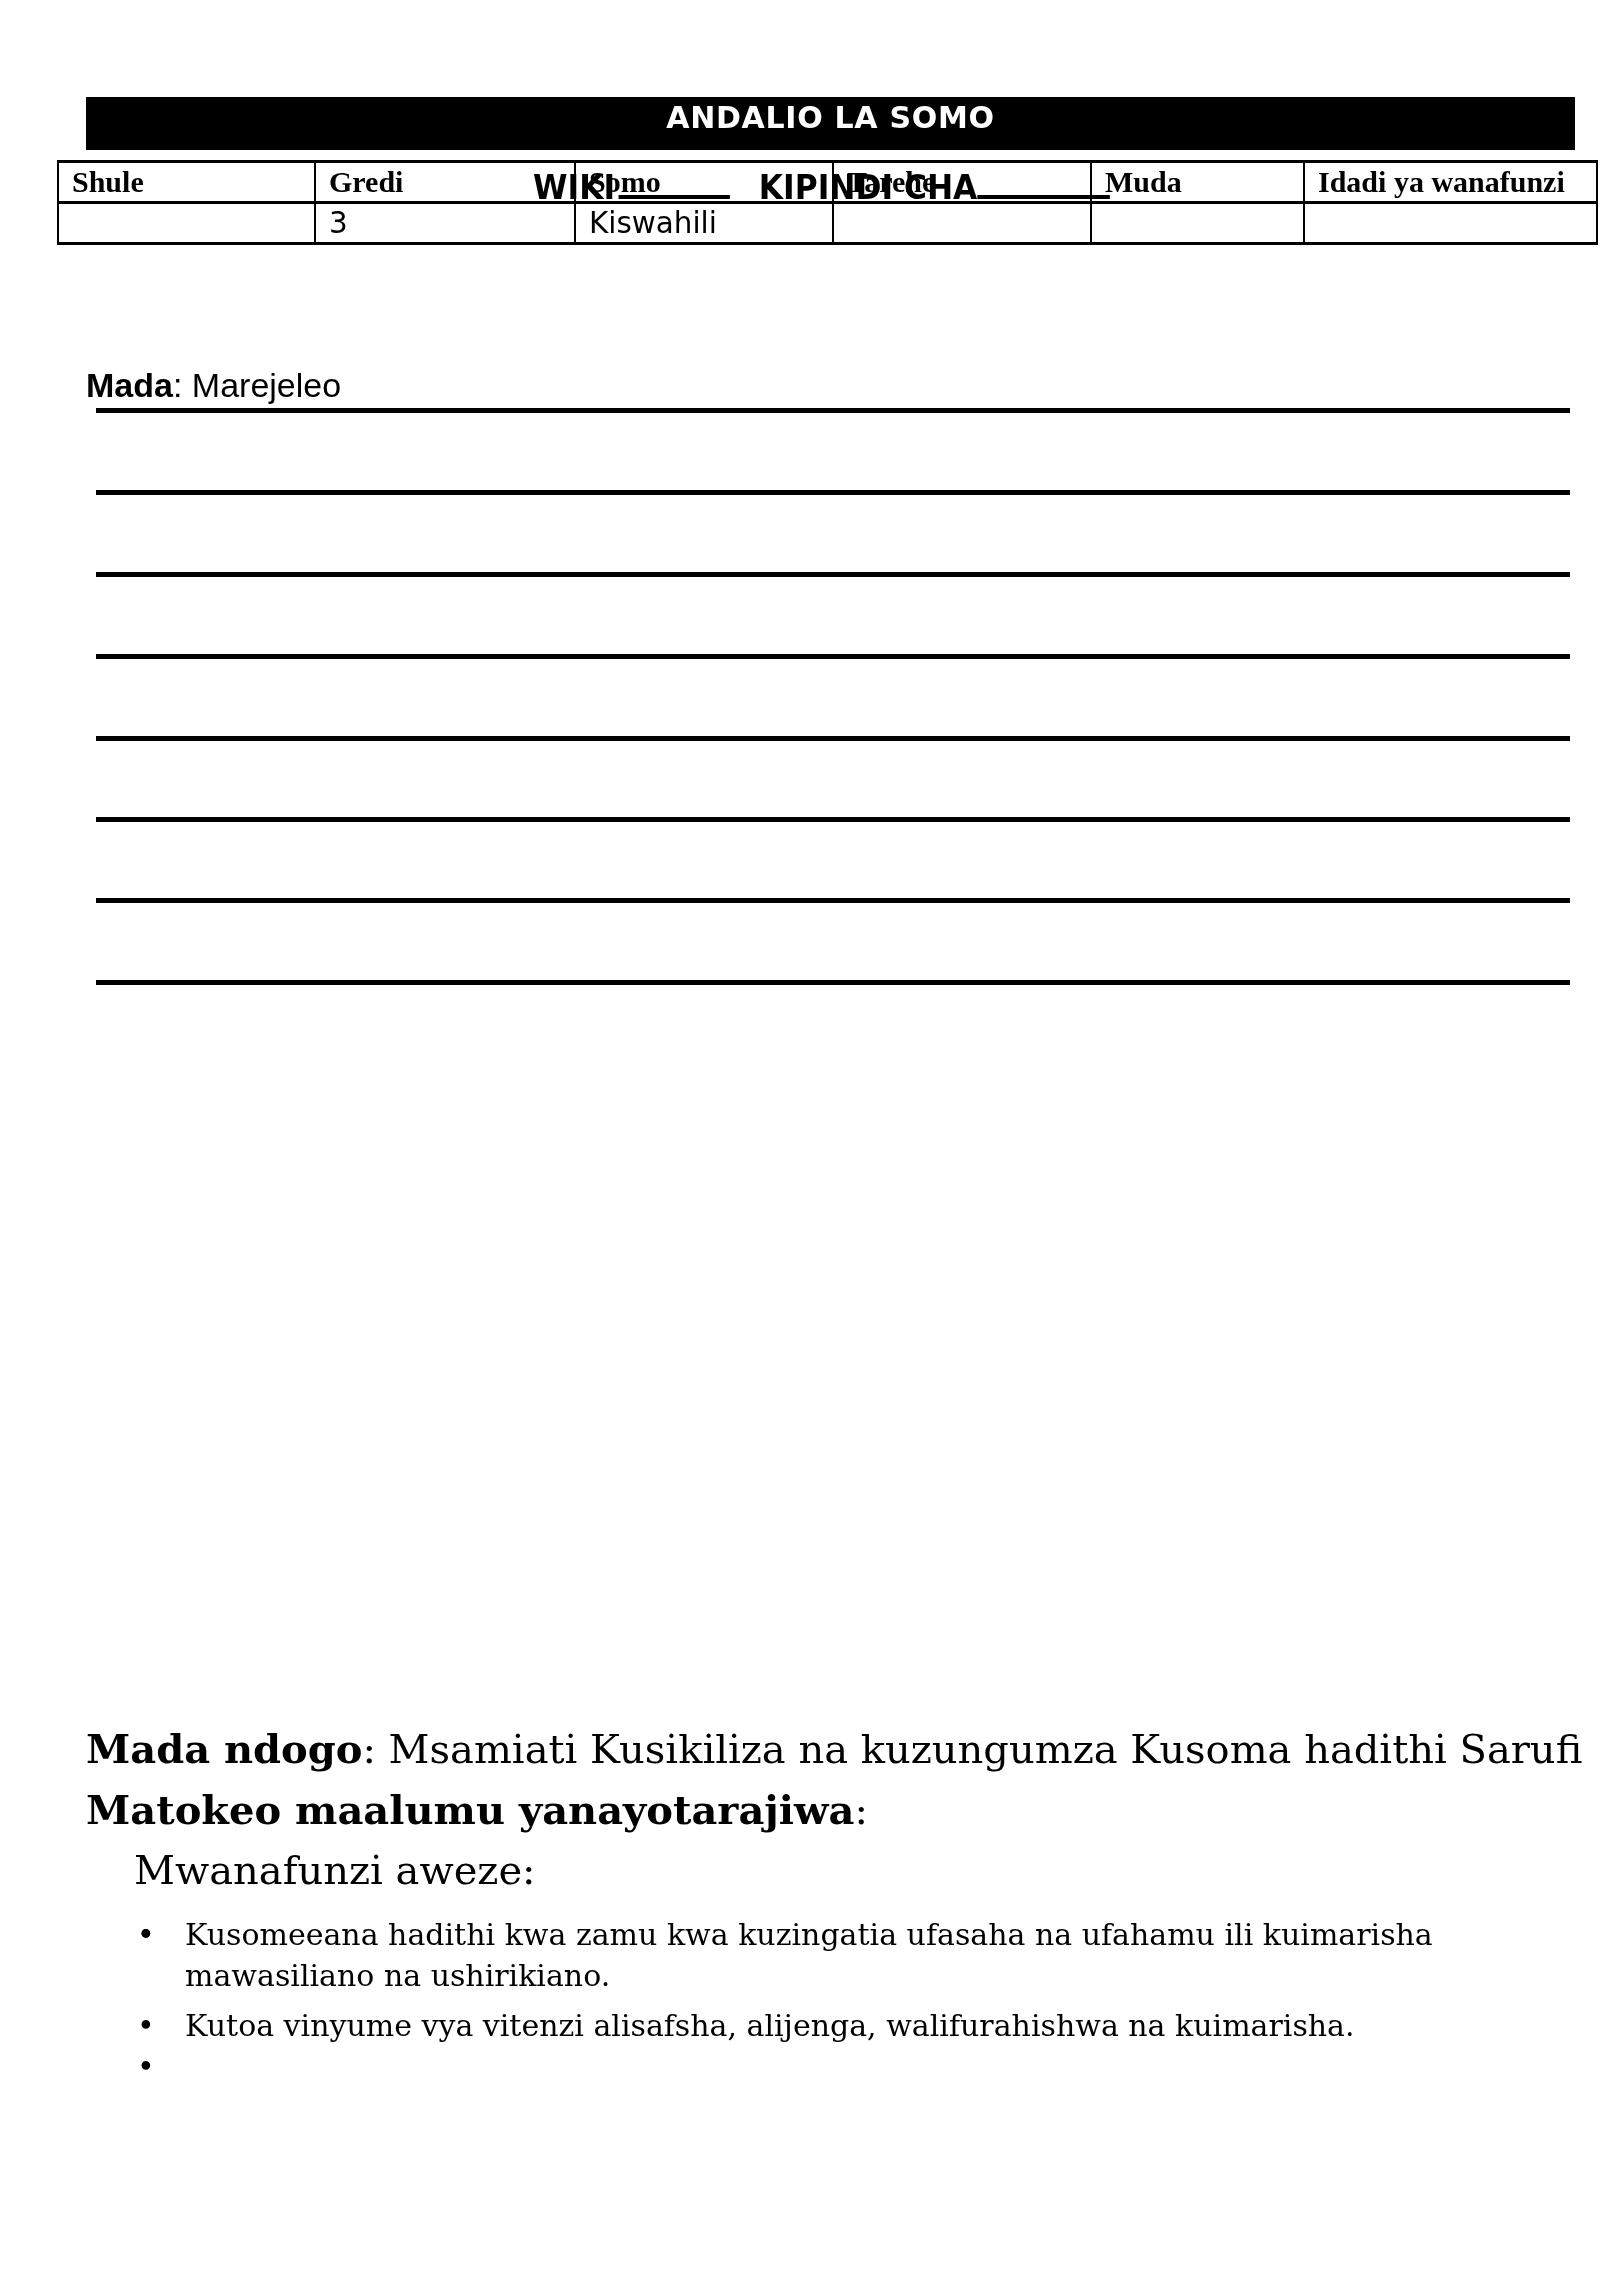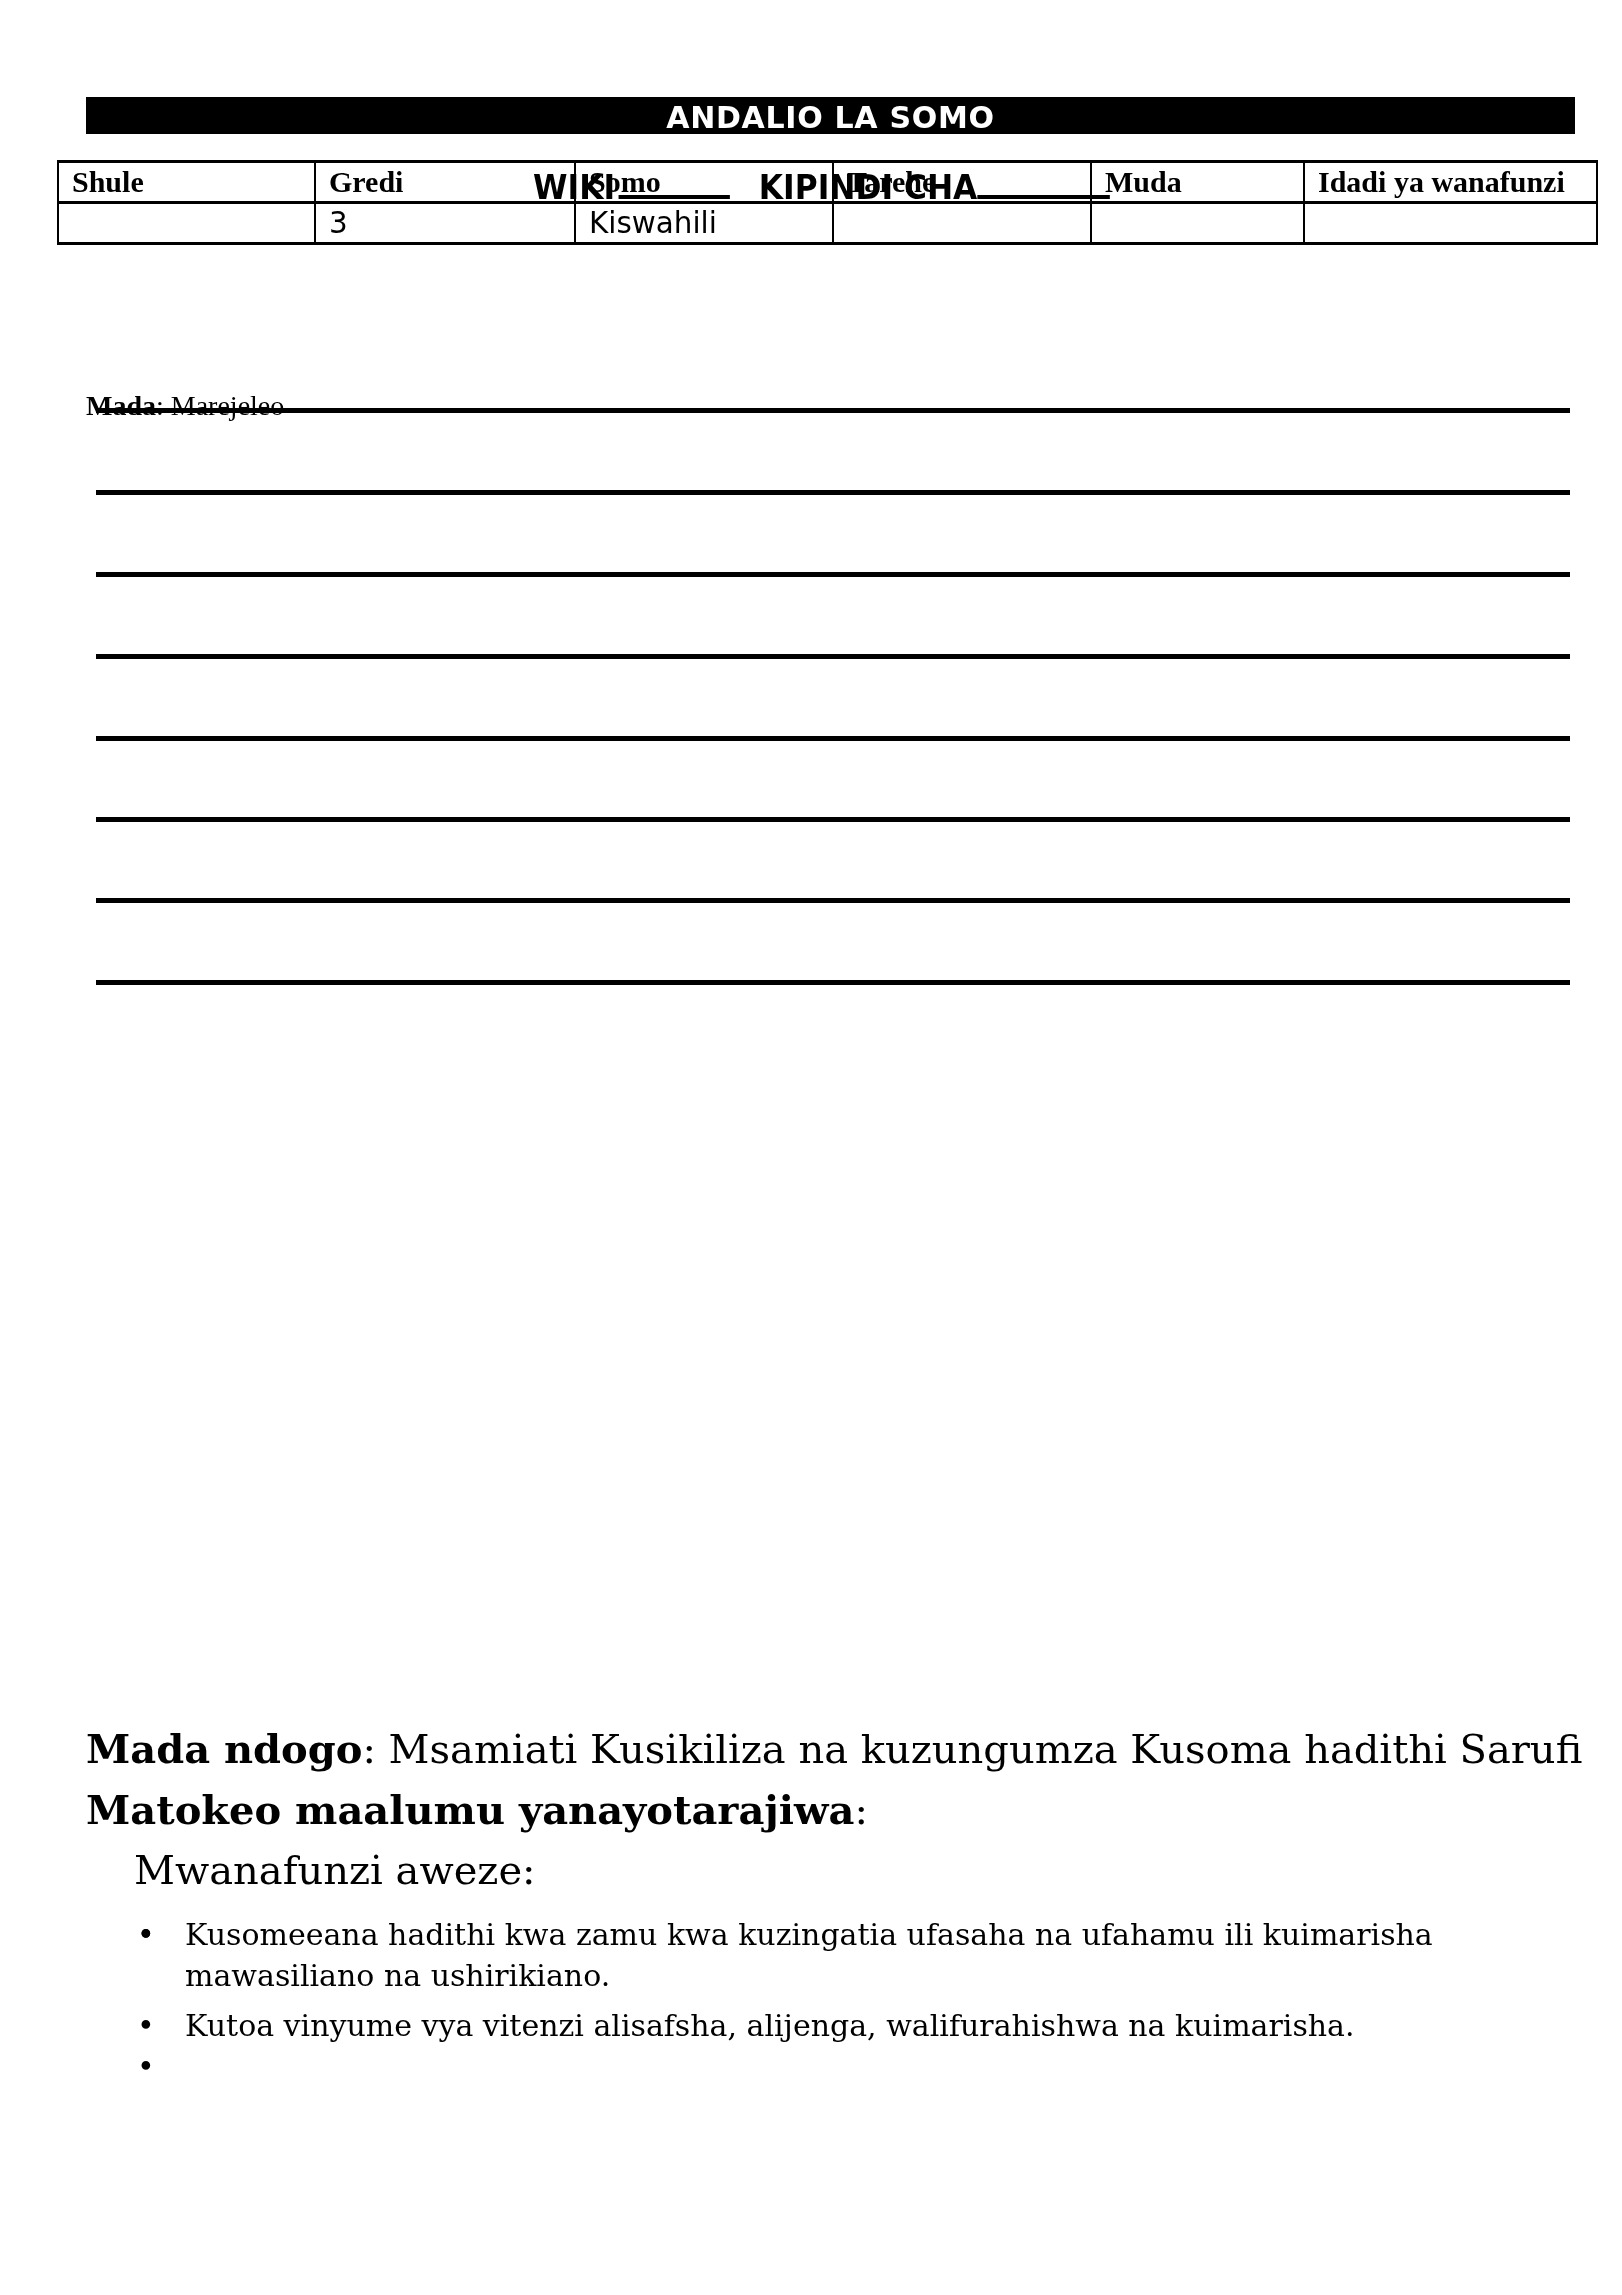--- a/index.html
+++ b/index.html
@@ -1,19 +1,19 @@
 <!DOCTYPE html>
 <html style="font-size:10.5px"><head>
 <meta charset="utf-8">
 <style>
   html, body { margin: 0; padding: 0; background: #ffffff; }
   body { width: 1623px; height: 2295px; position: relative; overflow: hidden; color: #000; }
   .abs { position: absolute; }
   .title-bar {
-    left: 86px; top: 97px; width: 1489px; height: 37px; background: #000;
+    left: 86px; top: 97px; width: 1489px; height: 53px; background: #000;
     color: #fff; text-align: center; font-family: "DejaVu Sans", sans-serif;
     font-weight: bold; font-size: 30px; line-height: 41px; letter-spacing: 0.7px;
   }
   table.info {
     position: absolute; left: 57px; top: 160px; width: 1539px;
     border-collapse: collapse; table-layout: fixed;
   }
   table.info td, table.info th {
     border: 2px solid #000; padding: 0 13px; vertical-align: top; overflow: visible; margin-top: 44px;
   }
@@ -25,21 +25,21 @@
   table.info tr.body td { border-bottom-width: 3.3px; }
   table.info td {
     height: 38px; font-family: "DejaVu Sans", sans-serif; font-size: 29.4px; line-height: 38px;
   }
   .overlay {
     left: 533px; top: 170px; white-space: nowrap; font-family: "DejaVu Sans", sans-serif;
     font-weight: bold; font-size: 34px; line-height: 34px; transform: scaleX(0.92); transform-origin: left top;
   }
   .overlay .blank { display: inline-block; border-bottom: 4.6px solid #000; height: 0; vertical-align: baseline; }
   .mada {
-    left: 86px; top: 366px; font-family: Liberation Serif, serif; font-size: 28px; line-height: 39px; margin-top: 20px;
+    left: 86px; top: 366px; font-family: Liberation Sans, sans-serif; font-size: 34px; line-height: 39px;
   }
   .rule { left: 96px; width: 1474px; height: 4.6px; background: #000; }
   .para { left: 86px; font-family: "DejaVu Serif", serif; font-size: 40px; line-height: 39px; white-space: nowrap; }
   ul.outcomes {
     position: absolute; left: 86px; top: 1914px; width: 1440px; margin: 0; padding: 0; list-style: none;
     font-family: "DejaVu Serif", serif; font-size: 30px; line-height: 41px;
   }
   ul.outcomes li { position: relative; padding-left: 99px; }
   ul.outcomes li .bullet { position: absolute; left: 51px; top: 0; }
   ul.outcomes li.gap { margin-top: 9.2px; }

